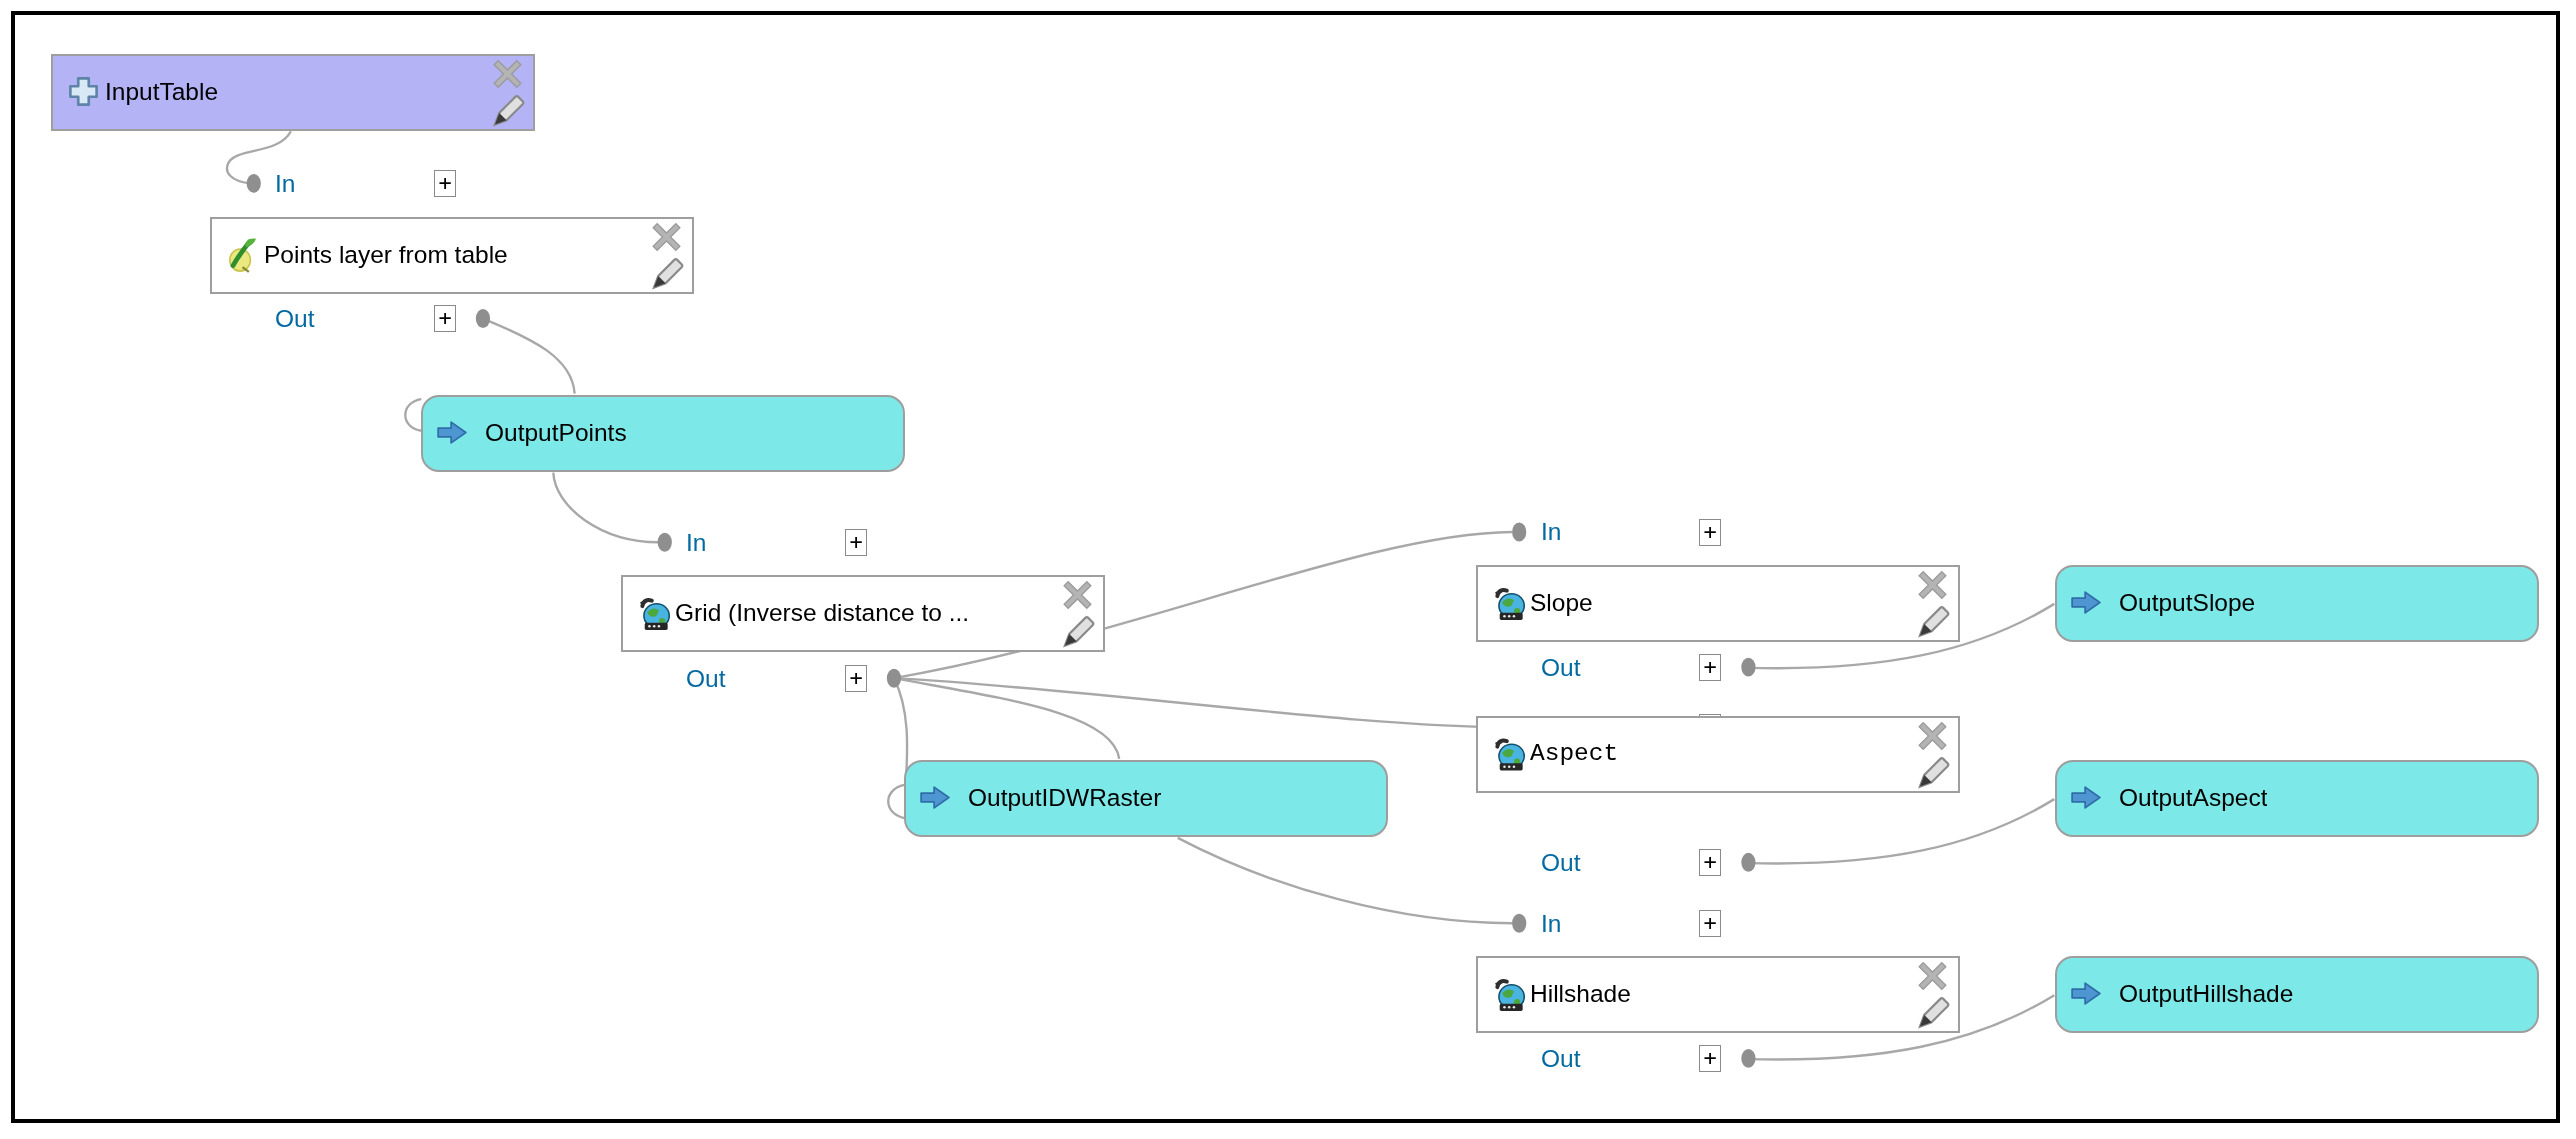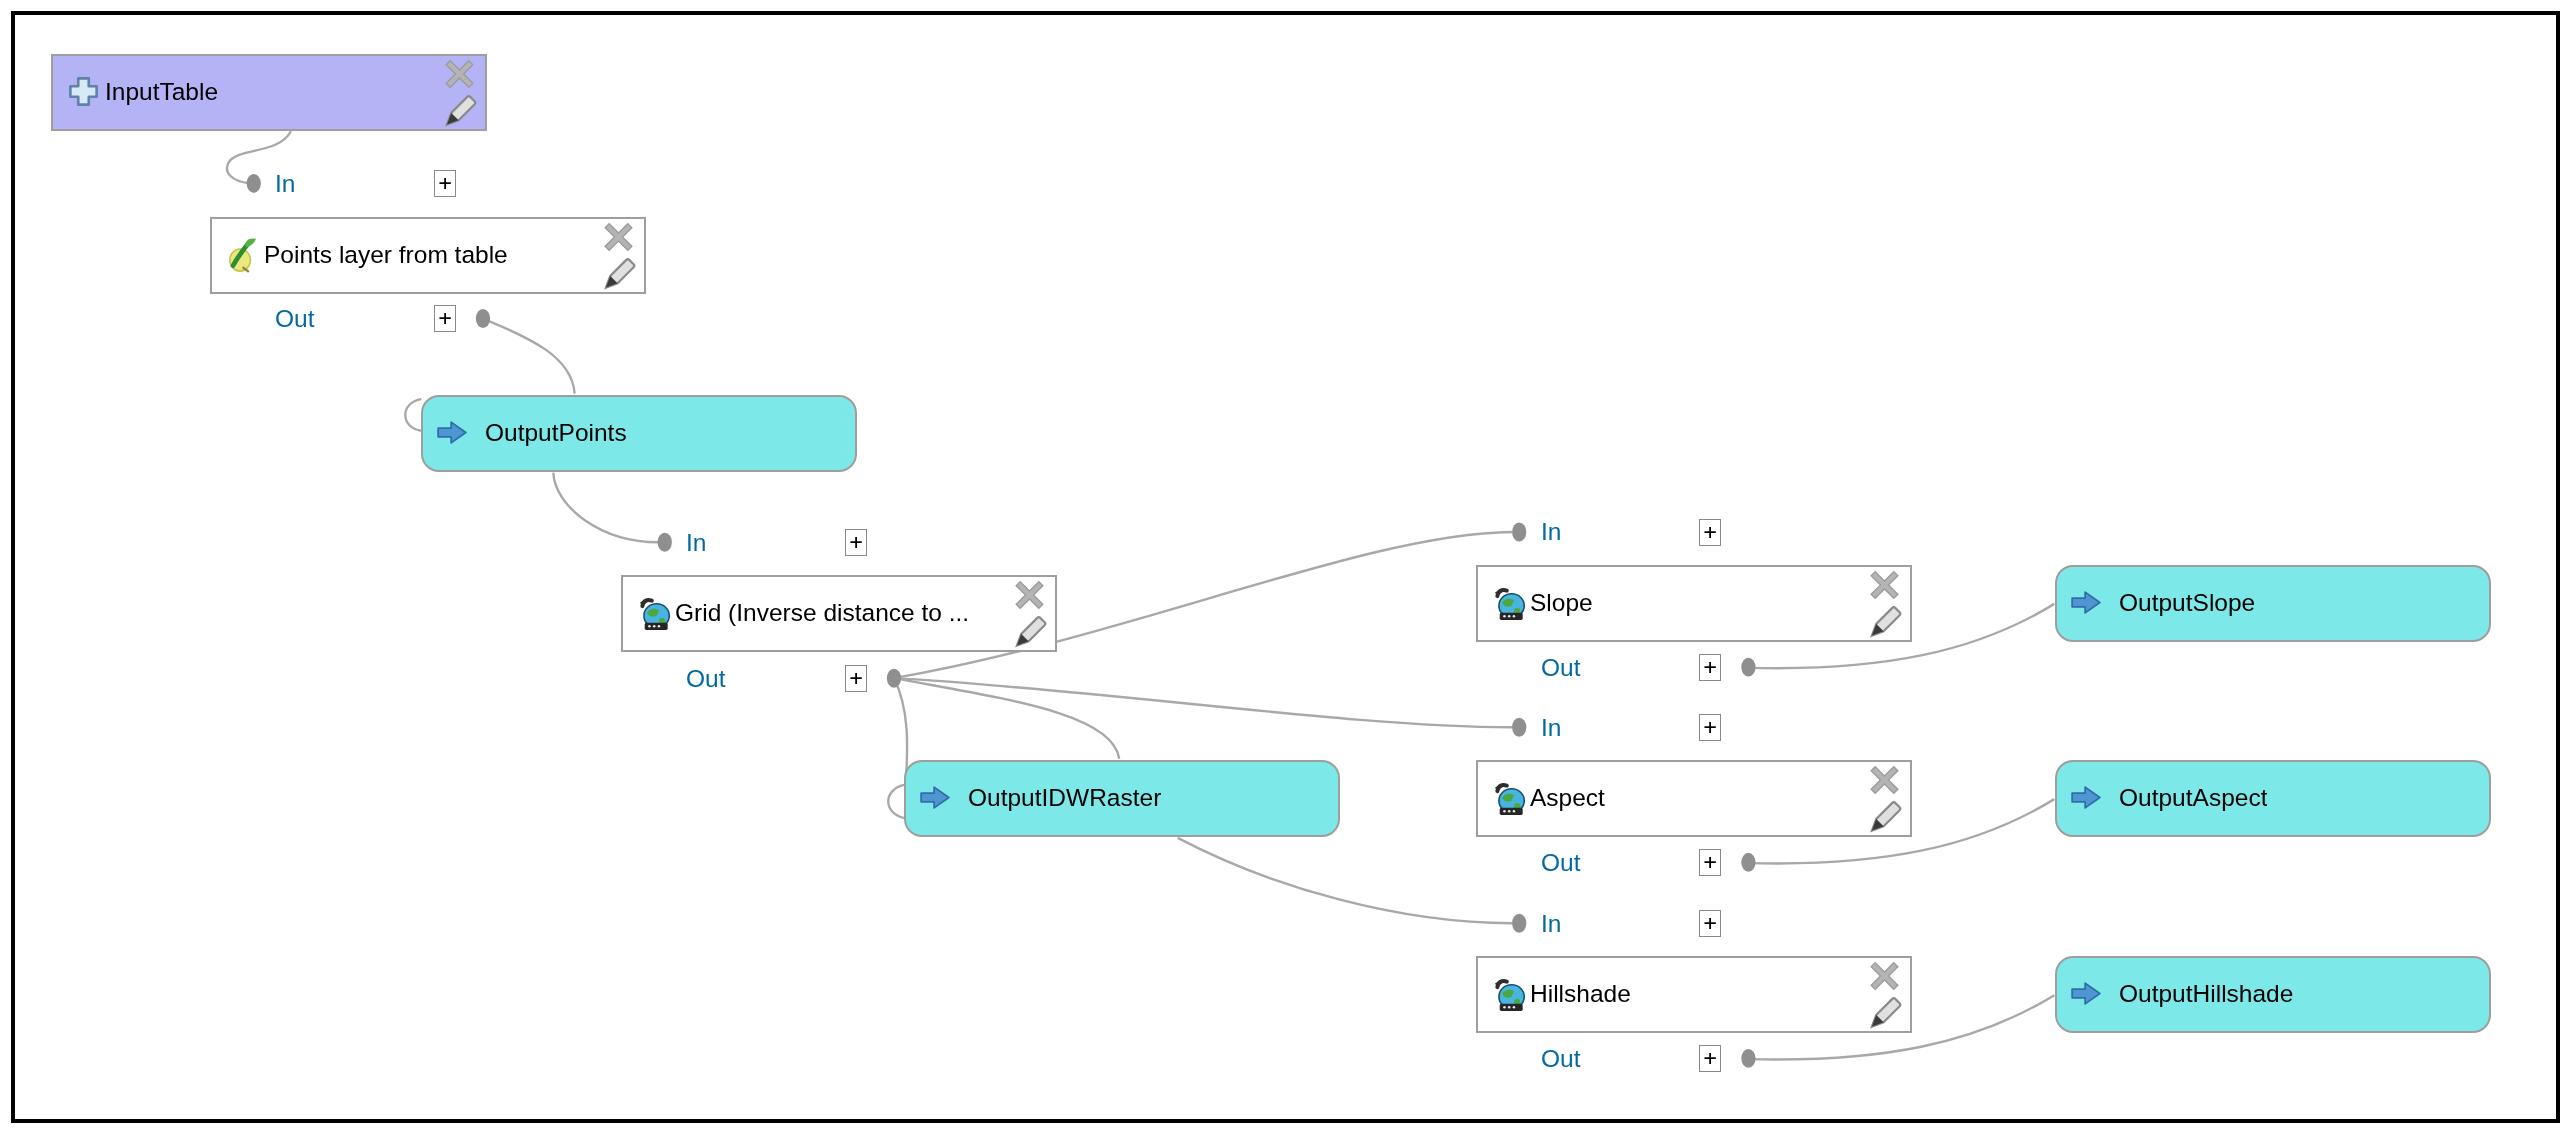--- a/index.html
+++ b/index.html
@@ -3,42 +3,42 @@
 <meta charset="utf-8">
 <style>
   html,body{margin:0;padding:0;background:#fff;}
   .canvas{position:relative;width:2576px;height:1139px;background:var(--background,#fff);overflow:hidden;
           font-family:"Liberation Sans",sans-serif;}
   .frame{position:absolute;left:11px;top:11px;width:2549px;height:1112px;border:4.7px solid var(--frame,#000);box-sizing:border-box;pointer-events:none;}
   svg.wires{position:absolute;left:0;top:0;width:2576px;height:1139px;}
   svg.wires path{fill:none;stroke:var(--connector,#a8a8a8);stroke-width:3;}
   svg.wires ellipse{fill:#8f8f8f;}
 
-  .node{position:absolute;width:436px;height:77px;background:#fff;border:2.4px solid var(--box-border,#9e9e9e);box-sizing:border-box;padding-left:8px;}
+  .node{position:absolute;width:484px;height:77px;background:#fff;border:2.4px solid var(--box-border,#9e9e9e);box-sizing:border-box;padding-left:8px;}
   .node.param{background:var(--input-fill,#b3b3f5);}
   .node.output{background:var(--output-fill,#7de8e8);border-radius:18px;}
   .node .nlabel{position:absolute;left:52px;top:0;height:72px;line-height:72px;font-size:24.5px;color:#000;white-space:nowrap;max-width:348px;overflow:hidden;}
   .node.output .nlabel{left:62px;}
   .node .icon{position:absolute;left:12.6px;top:50%;transform:translateY(-50%);}
   .node .xbtn{position:absolute;right:9.5px;top:1.6px;width:33px;height:32px;cursor:pointer;}
   .node .pencil{position:absolute;right:6.3px;bottom:0px;width:35px;height:38px;cursor:pointer;}
 
   .iolabel{position:absolute;height:33px;line-height:33px;font-size:24.5px;color:#0369a1;white-space:nowrap;}
   .plusbox{position:absolute;width:22px;height:27px;background:#fff;border:1.6px solid #8a8a8a;box-sizing:border-box;
            text-align:center;font-family:"DejaVu Sans Mono",monospace;font-size:22px;line-height:24px;color:#000;cursor:pointer;}
 
   
   #node-input{left:51px;top:54px;}
   #node-points{left:210px;top:217px;}
   #node-outpoints{left:421px;top:395px;}
   #node-grid{left:621px;top:575px;}
   #node-outidw{left:904px;top:760px;}
   #node-slope{left:1476px;top:565px;}
   #node-outslope{left:2055px;top:565px;}
-  #node-aspect{left:1476px;top:760px;}
+  #node-aspect{left:1476px;top:716px;font-family:Liberation Mono, monospace;}
   #node-outaspect{left:2055px;top:760px;}
   #node-hillshade{left:1476px;top:956px;}
   #node-outhillshade{left:2055px;top:956px;}
 
   
   #lbl-points-in{left:275px;top:167px;}      #plus-points-in{left:434px;top:170px;}
   #lbl-points-out{left:275px;top:302px;}     #plus-points-out{left:434px;top:305px;}
   #lbl-grid-in{left:686px;top:526px;}        #plus-grid-in{left:845px;top:529px;}
   #lbl-grid-out{left:686px;top:662px;}       #plus-grid-out{left:845px;top:665px;}
   #lbl-slope-in{left:1541px;top:515px;}      #plus-slope-in{left:1699px;top:519px;}

